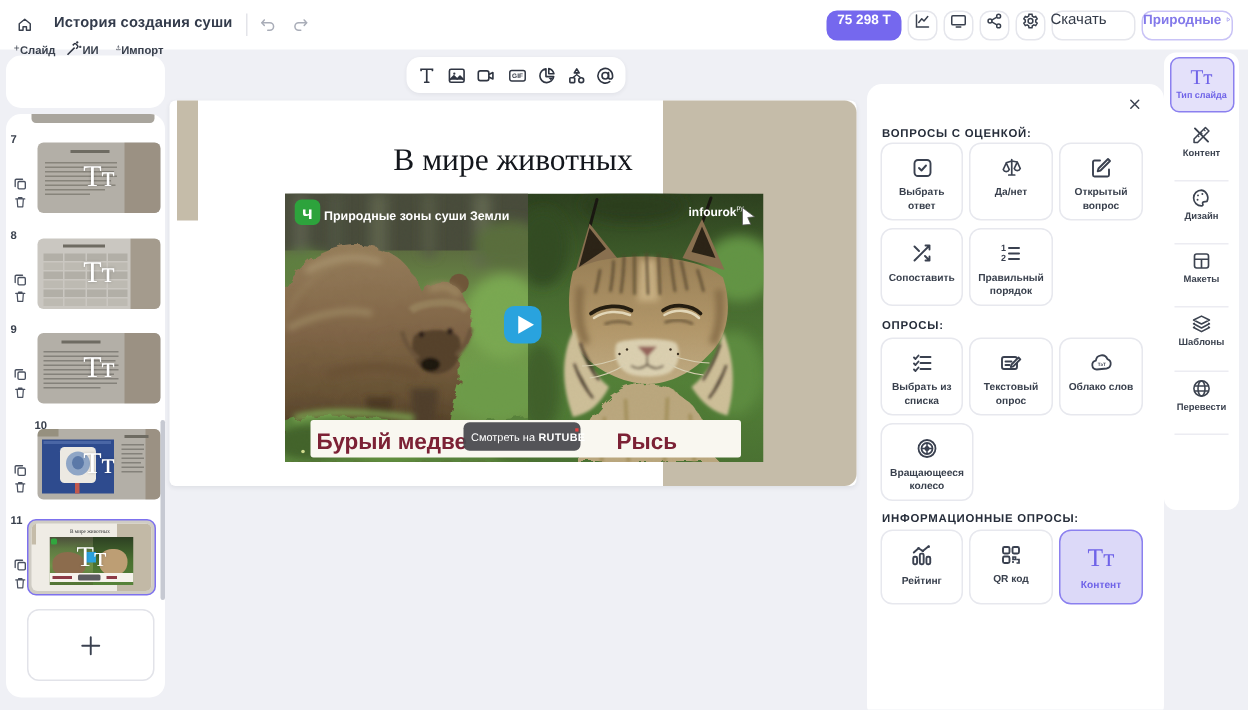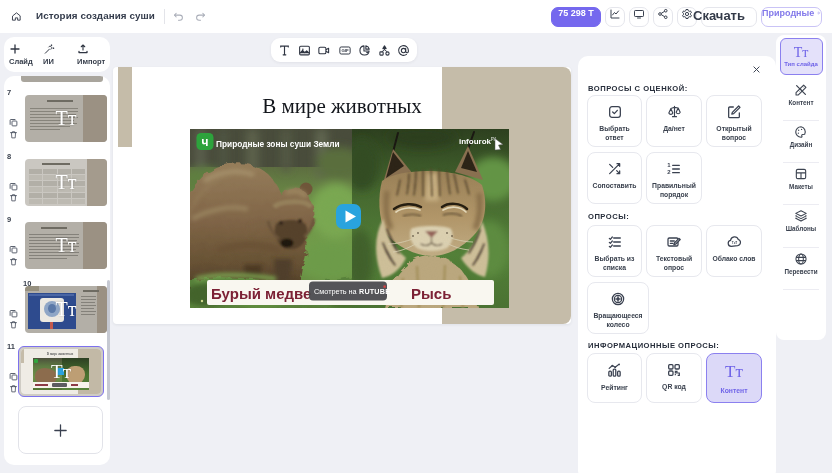--- a/index.html
+++ b/index.html
@@ -6,21 +6,21 @@
 .abs{position:absolute}
 svg{display:block}
 
 #topbar{position:absolute;left:0;top:0;width:832px;height:33px;background:#fff}
 #topbar .title{position:absolute;left:36px;top:10px;font-size:9.8px;font-weight:bold;color:#333b4b;letter-spacing:.1px}
 #topbar .vdiv{position:absolute;left:164px;top:9px;width:1px;height:15px;background:#e3e4e9}
 .tbtn{position:absolute;top:7px;height:20px;border:1px solid #e5e6ec;border-radius:7px;background:#fff;display:flex;align-items:flex-start;justify-content:center}
 
 .card{position:absolute;background:#fff;border-radius:10px}
 
-.sideico{display:flex;flex-direction:column;position:absolute;top:43px}
+.sideico{display:flex;flex-direction:row;align-items:center;position:absolute;top:26px}
 .sideico .lb{font-size:7.5px;color:#39404d;margin-top:2px;font-weight:bold}
 .thumbnum{position:absolute;font-size:7.5px;color:#39404d;font-weight:bold;width:16px;text-align:left}
 .thumb{position:absolute;left:21px;width:82px;height:47px;border-radius:4px;overflow:hidden}
 .tt-ov{position:absolute;left:0;top:0;right:0;bottom:0;display:flex;align-items:center;justify-content:center;font-family:"Liberation Serif",serif;color:#fff;text-shadow:0 0 2px rgba(0,0,0,.25)}
 .rowico{position:absolute;left:4.5px}
 
 #rpanel{position:absolute;left:578px;top:56px;width:198px;height:424px;background:#fff;border-radius:10px}
 .rphead{position:absolute;left:10px;font-size:7.6px;font-weight:bold;color:#262d3a;letter-spacing:.5px}
 .rbtn{position:absolute;background:#fff;border:1px solid #e7e8ee;border-radius:8px;display:flex;flex-direction:column;align-items:center;padding-top:8px}
 .rbtn .cap{font-size:6.8px;font-weight:bold;color:#39404d;text-align:center;line-height:1.35;margin-top:4px}
@@ -79,21 +79,21 @@
         <path d="M8.3 10.8 15.2 6.7M8.3 13.2l6.9 4.1"></path>
       </svg>
     </div>
   <div class="tbtn" style="left:677px;width:20px">
       <svg width="12" height="12" viewBox="0 0 24 24" fill="none" stroke="#39404e" stroke-width="2">
         <circle cx="12" cy="12" r="3.2"></circle>
         <path d="M19 12a7 7 0 0 0-.1-1.2l2-1.6-2-3.4-2.4 1a7 7 0 0 0-2-1.2L14 3h-4l-.5 2.6a7 7 0 0 0-2 1.2l-2.4-1-2 3.4 2 1.6a7 7 0 0 0 0 2.4l-2 1.6 2 3.4 2.4-1a7 7 0 0 0 2 1.2L10 21h4l.5-2.6a7 7 0 0 0 2-1.2l2.4 1 2-3.4-2-1.6c.06-.4.1-.8.1-1.2z"></path>
       </svg>
     </div>
   <div class="tbtn" style="left:701px;width:56px">
-      <span style="font-size:13px;font-weight:bold;color:#343b49;margin-right:20px">Скачать</span>
+      <span style="font-size:10px;font-weight:normal;color:#343b49;margin-right:20px">Скачать</span>
       <svg width="11" height="11" viewBox="0 0 24 24" fill="none" stroke="#343b49" stroke-width="2">
         <path d="M14 3H7a1 1 0 0 0-1 1v16a1 1 0 0 0 1 1h10a1 1 0 0 0 1-1V7z"></path>
         <path d="M14 3v4h4" stroke-linejoin="round"></path>
         <path d="M12 10v6m0 0-2.5-2.5M12 16l2.5-2.5" stroke-linecap="round" stroke-linejoin="round"></path>
       </svg>
     </div>
   <div class="tbtn" style="left:761px;width:61px;border-color:#c9c3f6">
       <span style="font-size:9px;font-weight:bold;color:#8379ea;margin-right:3px">Природные</span>
       <svg width="10" height="10" viewBox="0 0 24 24" fill="none" stroke="#8379ea" stroke-width="2.2" stroke-linejoin="round">
         <path d="M7 4.5v15l12-7.5z"></path>

